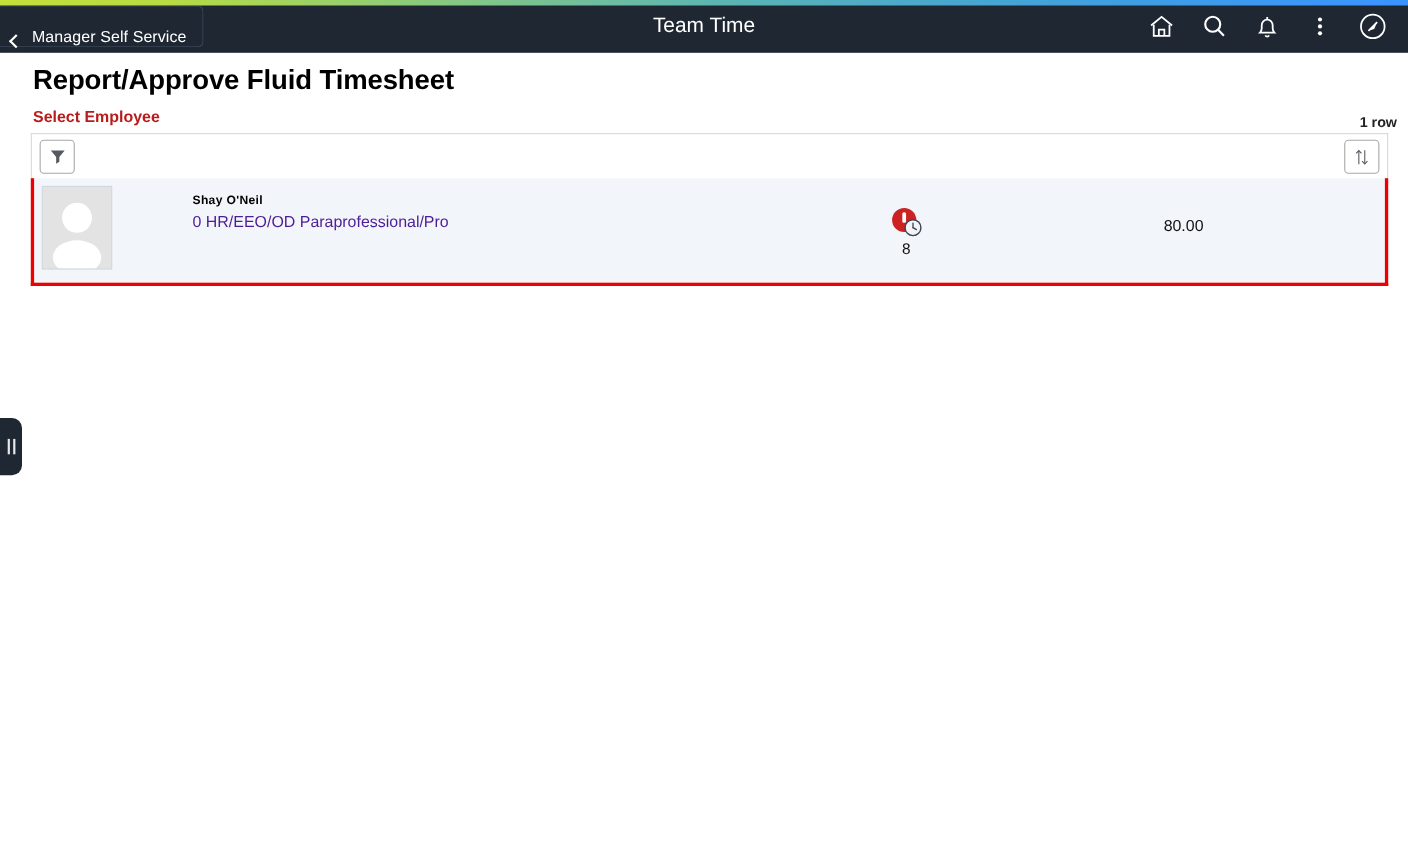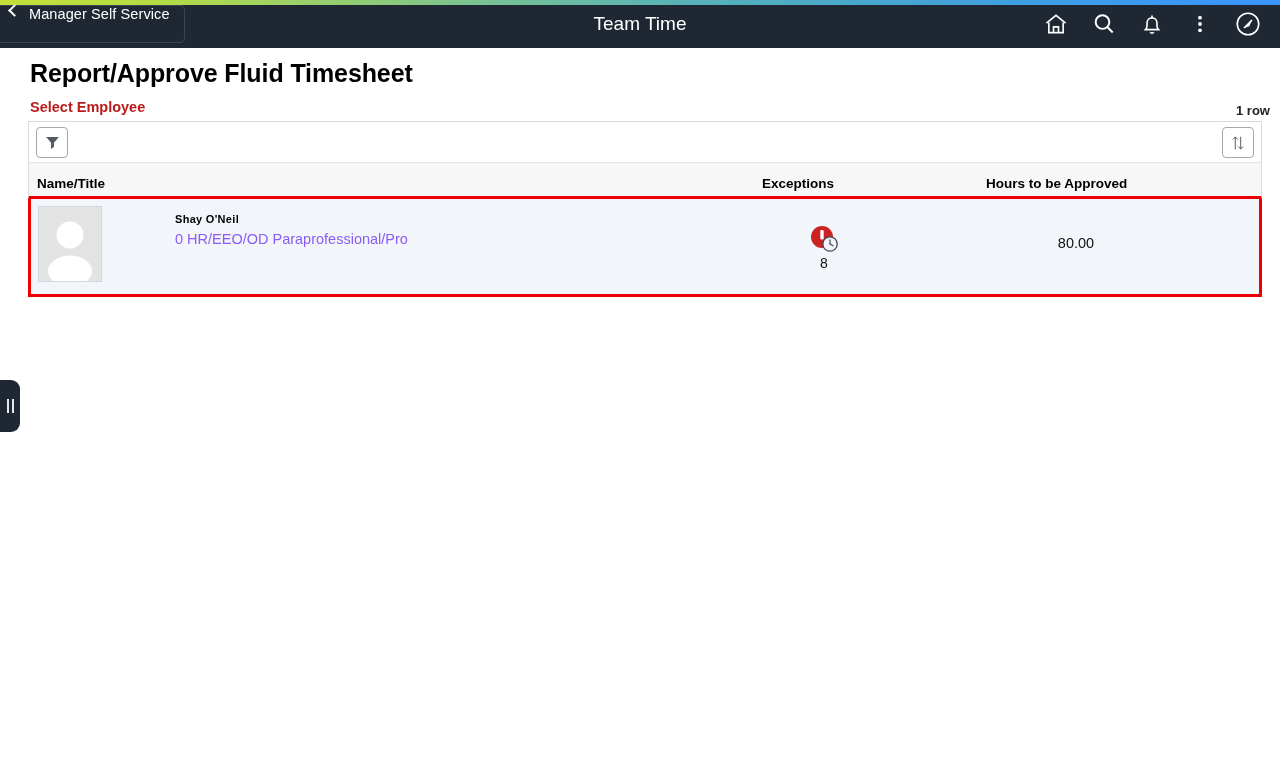--- a/index.html
+++ b/index.html
@@ -31,21 +31,21 @@
     width: 1280px; height: 48px;
     background: #1f2733;
     z-index: 20;
   }
   .back-button {
     position: absolute;
     left: 0; top: 5px;
     height: 38px;
     padding: 0 14px 0 10px;
     display: flex;
-    align-items: flex-start;
+    align-items: flex-end;
     gap: 9px;
     border: 1px solid #3b4554;
     border-left: none;
     border-radius: 0 5px 5px 0;
     background: transparent;
     cursor: pointer;
   }
   .back-chevron {
     display: block;
     width: 9px; height: 9px;
@@ -181,21 +181,21 @@
   }
   .emp-name {
     font-size: 11px;
     font-weight: bold;
     color: #000000;
     letter-spacing: .3px;
     line-height: 20px;
   }
   .emp-title, .emp-dept {
     font-size: 14.5px;
-    color: #8b5cf6;
+    color: #4c1d95;
     line-height: 20px;
   }
 
   .exceptions-cell {
     position: absolute;
     left: 733px; top: 26px;
     width: 120px;
     text-align: center;
   }
   .exception-icon {
@@ -313,31 +313,20 @@
     <div class="icon-btn sort-btn">
       <svg width="18" height="18" viewBox="0 0 20 20" fill="none" stroke="#555a60" stroke-width="1.1">
         <line x1="7" y1="17" x2="7" y2="3.4"></line>
         <path d="M4.3 6.1 7 3.2l2.7 2.9" fill="none"></path>
         <line x1="13" y1="3" x2="13" y2="16.6"></line>
         <path d="M10.3 13.9 13 16.8l2.7-2.9" fill="none"></path>
       </svg>
     </div>
   </div>
 
-  <div class="grid-head">
-    <div class="col-name">
-      <span>Name/Title</span>
-    </div>
-    <div class="col-exc">
-      <span>Exceptions</span>
-    </div>
-    <div class="col-hours">
-      <span>Hours to be Approved</span>
-    </div>
-  </div>
 
   <div class="grid-row">
     <div class="avatar">
       <svg width="62" height="74" viewBox="0 0 62 74">
         <circle cx="31" cy="28" r="13.6" fill="#ffffff"></circle>
         <ellipse cx="31" cy="64" rx="22" ry="15.5" fill="#ffffff"></ellipse>
       </svg>
     </div>
 
     <div class="emp-info">

